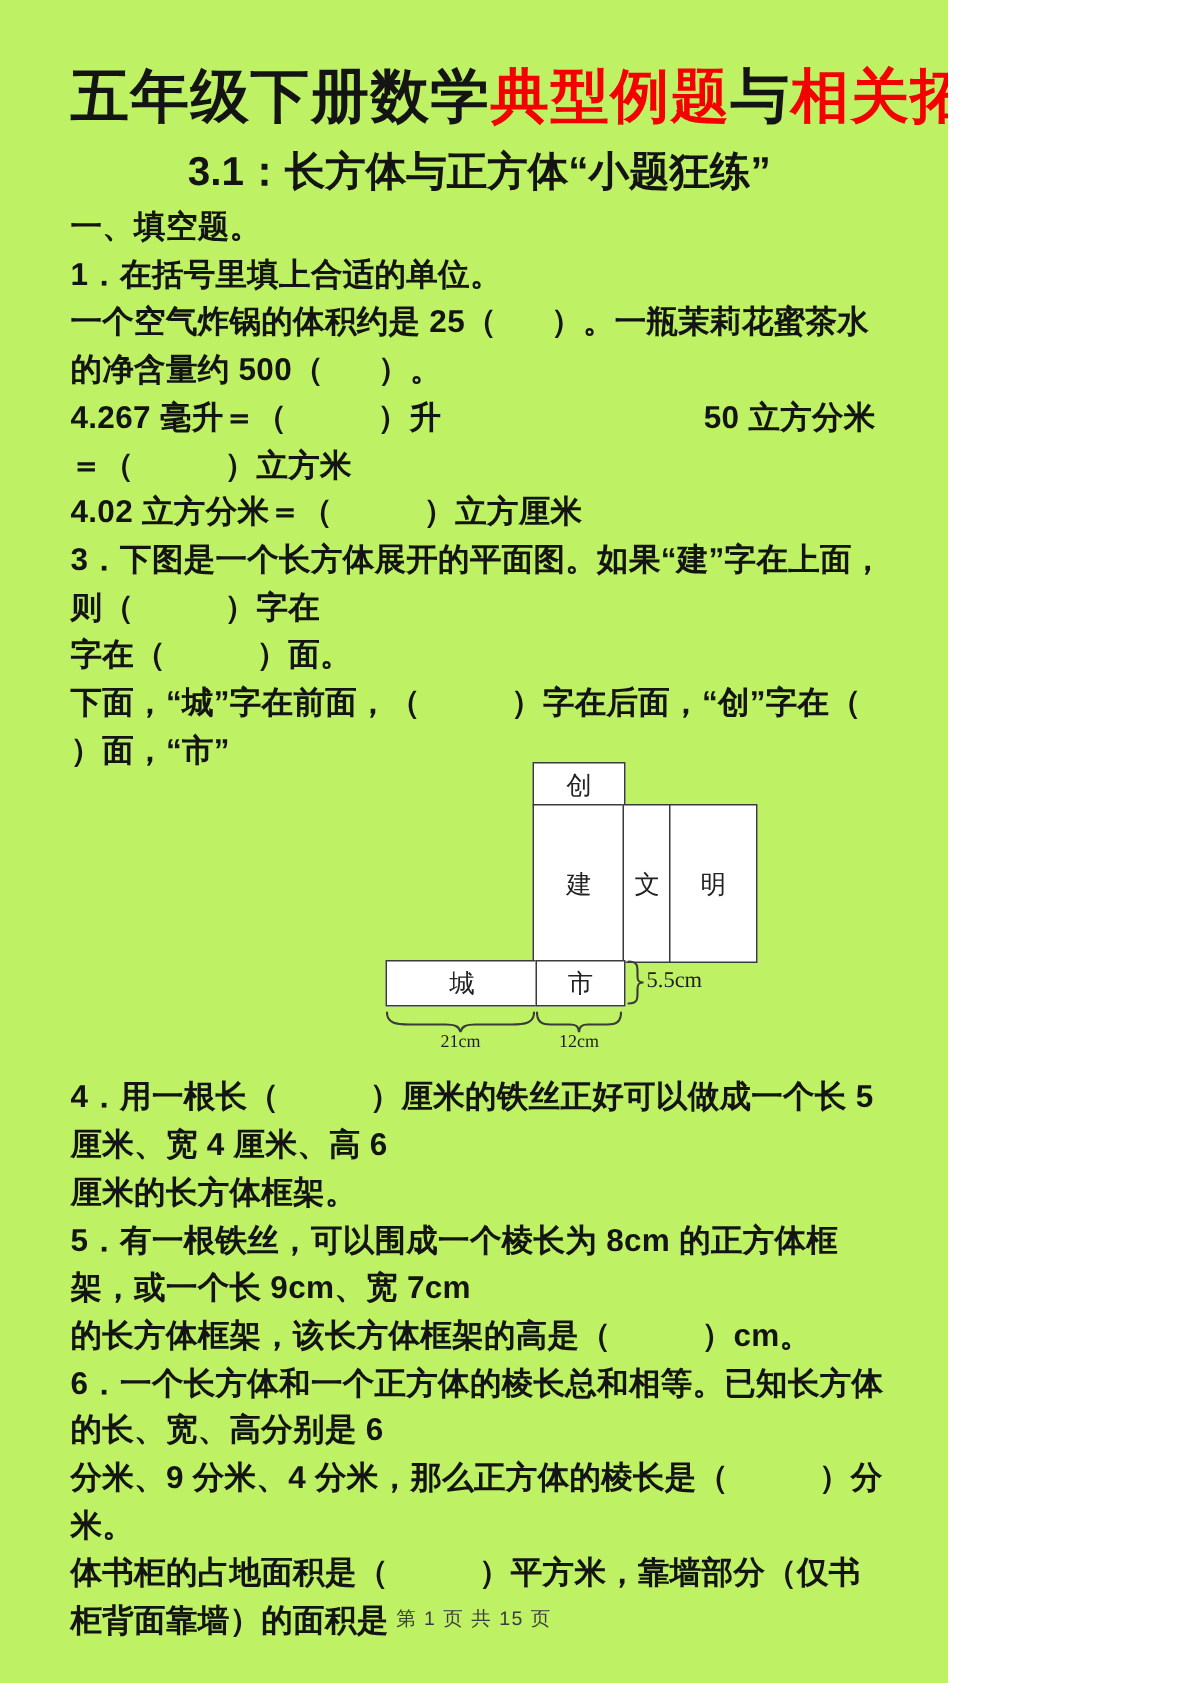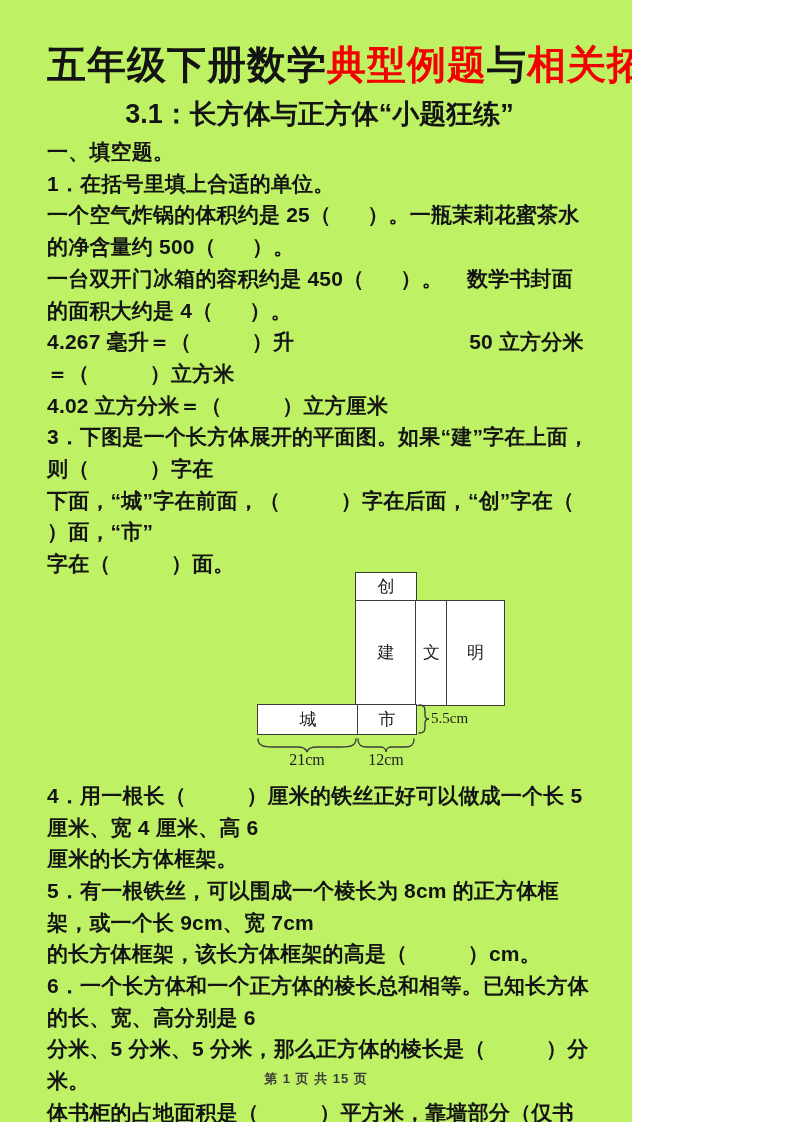--- a/index.html
+++ b/index.html
@@ -57,57 +57,56 @@
   .f-ming  {left:399px;top:30px;width:57px;height:104px;}
   .f-cheng {left:210px;top:134px;width:100px;height:29px;}
   .f-shi   {left:310px;top:134px;width:58px;height:29px;}
   .brace{position:absolute;}
   .b-h {left:370px;top:134px;}
   .b-w {left:210px;top:167px;}
   .b-d {left:310px;top:167px;}
   .dim{
     position:absolute;
     font-family:"Liberation Serif","DejaVu Serif",serif;
-    font-size:16px;font-weight:400;color:#1d1d1d;
+    font-size:12px;font-weight:400;color:#1d1d1d;
     text-align:center;
   }
   .d-h{left:384px;top:140px;font-size:15px;text-align:right;}
   .d-w{left:210px;top:181px;width:100px;}
   .d-d{left:310px;top:181px;width:58px;font-family:Liberation Serif, serif;}
   
   .footer{
     position:absolute;left:0;bottom:34px;width:100%;
     text-align:center;
-    font-size:13px;color:#3c3c3c;font-weight:700;
+    font-size:13px;color:#3c3c3c;font-weight:400;
     letter-spacing:1px;
   }
   .red{color:#f40000;}
   svg .stroke{stroke:#3b3b3b;stroke-width:1.4;fill:none;stroke-linecap:round;}
 </style>
 </head>
 <body>
 
 <div class="page">
   <div class="content">
 
     <div class="title">
       <span>五年级下册数学</span><span class="red" style="color: rgb(244, 0, 0);">典型例题</span><span>与</span><span class="red" style="color: rgb(244, 0, 0);">相关拓展</span>
     </div>
 
     <div class="subtitle">3.1：长方体与正方体“小题狂练”</div>
 
     <div class="line">一、填空题。</div>
     <div class="line">1．在括号里填上合适的单位。</div>
     <div class="line">一个空气炸锅的体积约是 25（      ）。一瓶茉莉花蜜茶水的净含量约 500（      ）。</div>
-    <div class="line">一台双开门冰箱的容积约是 450（      ）。    数学书封面的面积大约是 4（      ）。</div>
     <div class="line">4.267 毫升＝（          ）升                             50 立方分米＝（          ）立方米</div>
     <div class="line">4.02 立方分米＝（          ）立方厘米</div>
     <div class="line">3．下图是一个长方体展开的平面图。如果“建”字在上面，则（          ）字在</div>
+    <div class="line">字在（          ）面。</div>
     <div class="line">下面，“城”字在前面，（          ）字在后面，“创”字在（          ）面，“市”</div>
-    <div class="line">字在（          ）面。</div>
 
     <div class="diagram">
       <div class="face f-chuang">创</div>
       <div class="face f-jian">建</div>
       <div class="face f-wen">文</div>
       <div class="face f-ming">明</div>
       <div class="face f-cheng">城</div>
       <div class="face f-shi">市</div>
 
       <svg class="brace b-h" width="13" height="30">
@@ -123,19 +122,19 @@
       <div class="dim d-h">5.5cm</div>
       <div class="dim d-w">21cm</div>
       <div class="dim d-d">12cm</div>
     </div>
 
     <div class="line">4．用一根长（          ）厘米的铁丝正好可以做成一个长 5 厘米、宽 4 厘米、高 6</div>
     <div class="line">厘米的长方体框架。</div>
     <div class="line">5．有一根铁丝，可以围成一个棱长为 8cm 的正方体框架，或一个长 9cm、宽 7cm</div>
     <div class="line">的长方体框架，该长方体框架的高是（          ）cm。</div>
     <div class="line">6．一个长方体和一个正方体的棱长总和相等。已知长方体的长、宽、高分别是 6</div>
-    <div class="line">分米、5 分米、5 分米，那么正方体的棱长是（          ）分米。</div>
+    <div class="line">分米、9 分米、4 分米，那么正方体的棱长是（          ）分米。</div>
     <div class="line">体书柜的占地面积是（          ）平方米，靠墙部分（仅书柜背面靠墙）的面积是</div>
 
   </div>
 
   <div class="footer">第 1 页 共 15 页</div>
 </div>
 
 </body></html>

